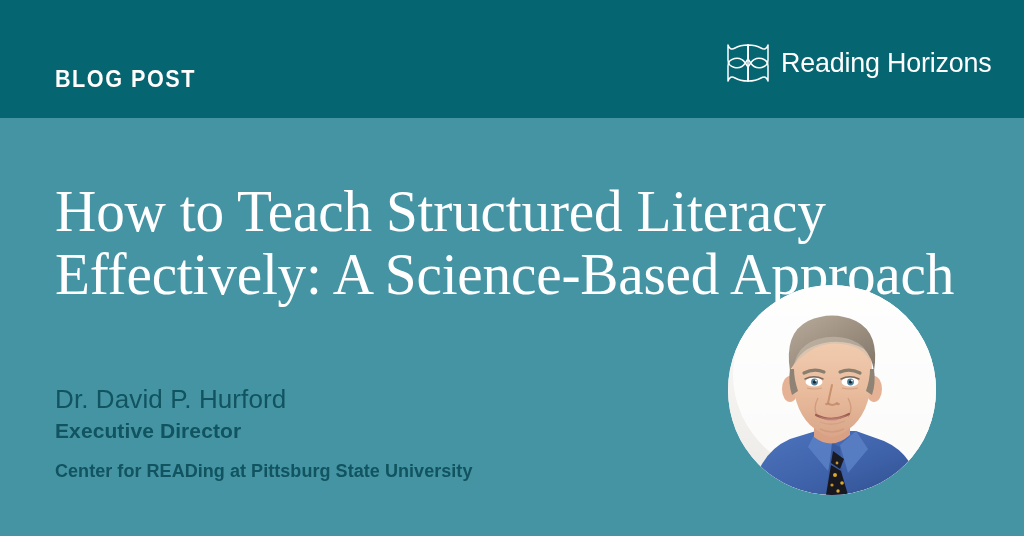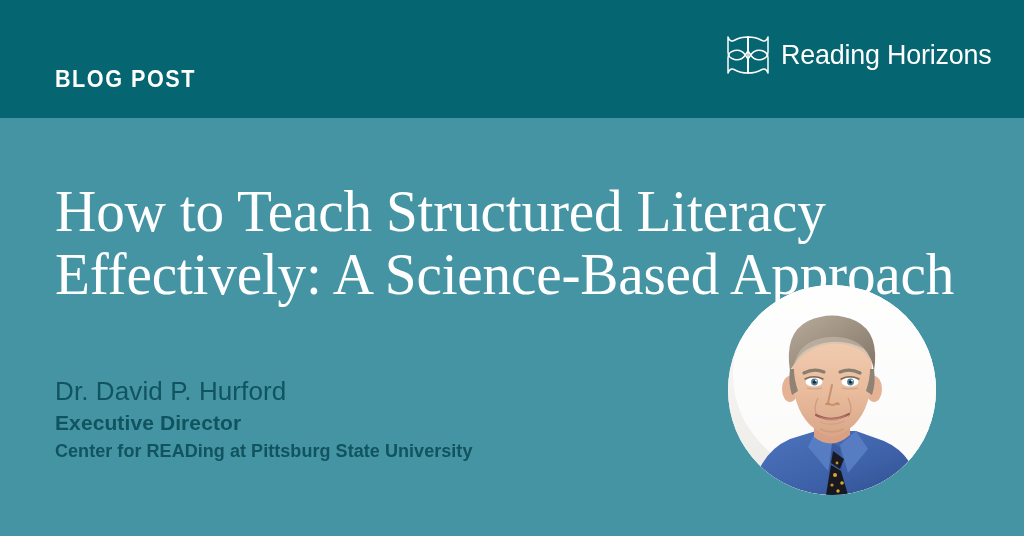--- a/index.html
+++ b/index.html
@@ -44,21 +44,21 @@
     line-height: 1;
     transform: scaleX(0.94);
     transform-origin: left center;
     white-space: nowrap;
   }
 
   
   .logo {
     position: absolute;
     right: 24px;
-    top: 31px;
+    top: 39px;
     display: flex;
     align-items: center;
     gap: 9px;
     height: 48px;
   }
   .logo-mark {
     width: 48px;
     height: 48px;
     display: block;
     flex: 0 0 auto;
@@ -88,21 +88,21 @@
     color: #ffffff;
     letter-spacing: -0.2px;
     transform: scaleX(0.97);
     transform-origin: left top;
   }
 
   
   .author-block {
     position: absolute;
     left: 55px;
-    top: 374px;
+    top: 382px;
     width: 620px;
     color: #11535f;
   }
   .author-name {
     font-family: "Liberation Sans", sans-serif;
     font-size: 26px;
     font-weight: 500;
     line-height: 1.36;
     color: #11535f;
     letter-spacing: 0.1px;
@@ -115,20 +115,21 @@
     color: #11535f;
     letter-spacing: 0.1px;
   }
   .author-org {
     font-family: "Liberation Sans", sans-serif;
     font-size: 18px;
     font-weight: bold;
     line-height: 1.5;
     color: #11535f;
     letter-spacing: 0.05px;
+    margin-top: 12px;
   }
 
   
   .portrait {
     position: absolute;
     left: 728px;
     top: 285px;
     width: 208px;
     height: 210px;
     border-radius: 50%;

